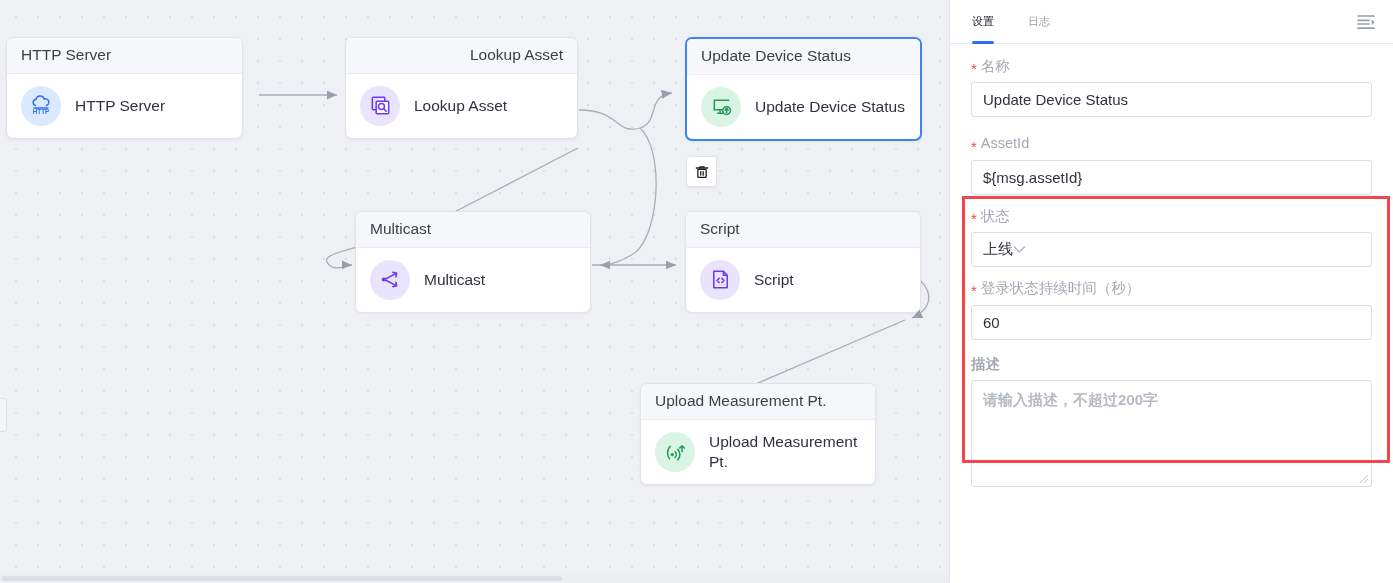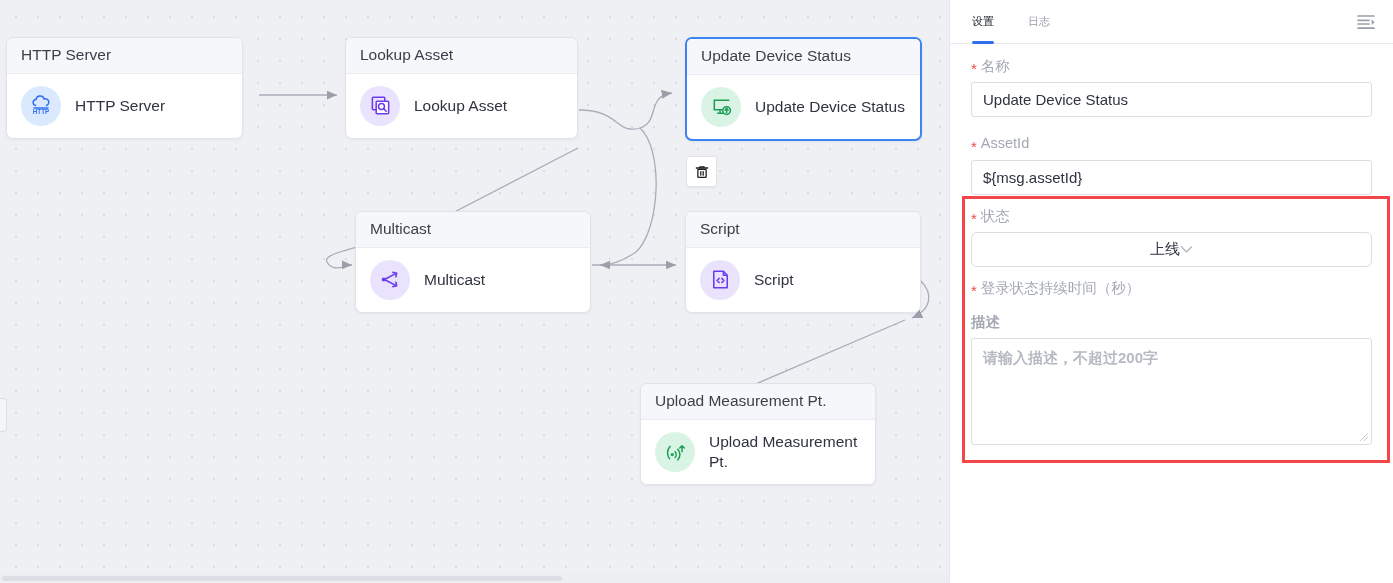--- a/index.html
+++ b/index.html
@@ -138,23 +138,22 @@
   .req { color: #f24a4a; font-size: 15px; line-height: 1; position: relative; top: 2px; }
   .input {
     width: 100%; height: 35px;
     border: 1px solid #dcdde2; border-radius: 3px;
     background: #fff;
     font-size: 15px; color: #2f3340;
     padding: 0 11px;
     display: flex; align-items: center;
   }
   .select {
-    justify-content: center;
+    justify-content: flex-start;
     cursor: pointer;
-    border-radius: 6px;
   }
   .chev { color: #b6bac2; font-size: 13px; }
   .ta-wrap { position: relative; }
   .textarea {
     width: 100%; height: 107px;
     border: 1px solid #dcdde2; border-radius: 3px;
     background: #fff;
     font-size: 15px; color: #b6bac2;
     padding: 9px 11px;
     line-height: 1.35;
@@ -211,21 +210,21 @@
           <svg width="24" height="24" viewBox="0 0 24 24" fill="none" stroke="#2f6fed" stroke-width="1.5">
             <path d="M6.5 11.5a3 3 0 0 1 .4-5.9 4.3 4.3 0 0 1 8.3-.6 3.2 3.2 0 0 1 2.3 6.5" stroke-linecap="round"></path>
             <line x1="4.5" y1="14" x2="19.5" y2="14" stroke-width="1.6"></line>
             <text x="12" y="20.3" font-size="6.3" fill="#2f6fed" stroke="none" text-anchor="middle" font-family="Liberation Sans, sans-serif" font-weight="bold">HTTP</text>
           </svg>
         </div>
         <div class="node-label">HTTP Server</div>
       </div>
     </div>
 
-    <div class="node" style="left:345px; top:37px; width:233px;">
+    <div class="node" style="left:345px; top:37px; width:233px;text-align:right;">
       <div class="node-head">Lookup Asset</div>
       <div class="node-body">
         <div class="node-icon ico-purple">
           <svg width="23" height="23" viewBox="0 0 24 24" fill="none" stroke="#6d3bef" stroke-width="1.6">
             <rect x="3.5" y="3.5" width="13" height="13" rx="1"></rect>
             <rect x="7.5" y="7.5" width="13" height="13" rx="1" fill="#ffffff"></rect>
             <circle cx="13" cy="13" r="3.1"></circle>
             <line x1="15.3" y1="15.3" x2="18" y2="18" stroke-linecap="round"></line>
           </svg>
         </div>
@@ -367,20 +366,23 @@
               <path d="M1.4 1.8 6.5 7 11.6 1.8" stroke-linecap="round" stroke-linejoin="round"></path>
             </svg>
           </span>
         </div>
       </div>
 
       <div class="field">
         <div class="field-label">
           <span class="req">*</span>
           <span>登录状态持续时间（秒）</span>
+        </div>
+        <div class="input">
+          <span>60</span>
         </div>
       </div>
 
       <div class="field" style="margin-top:16px;font-weight:bold;">
         <div class="field-label">
           <span>描述</span>
         </div>
         <div class="ta-wrap">
           <div class="textarea">
             <span>请输入描述，不超过200字</span>

